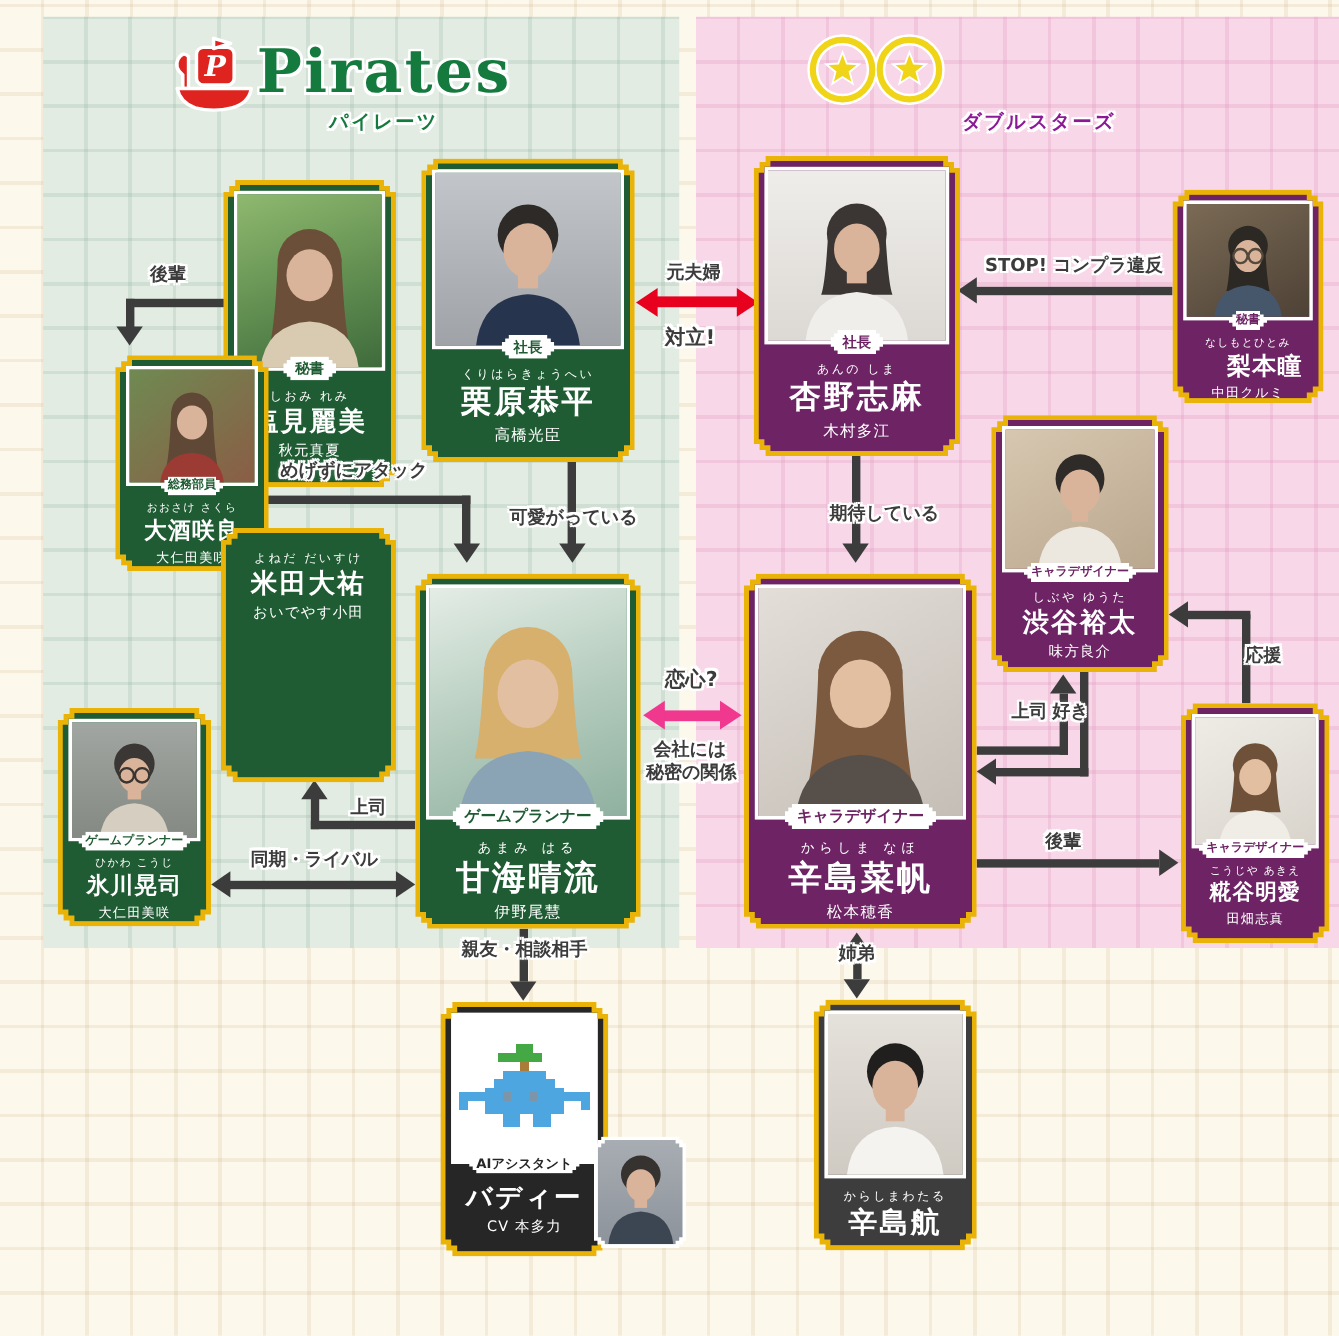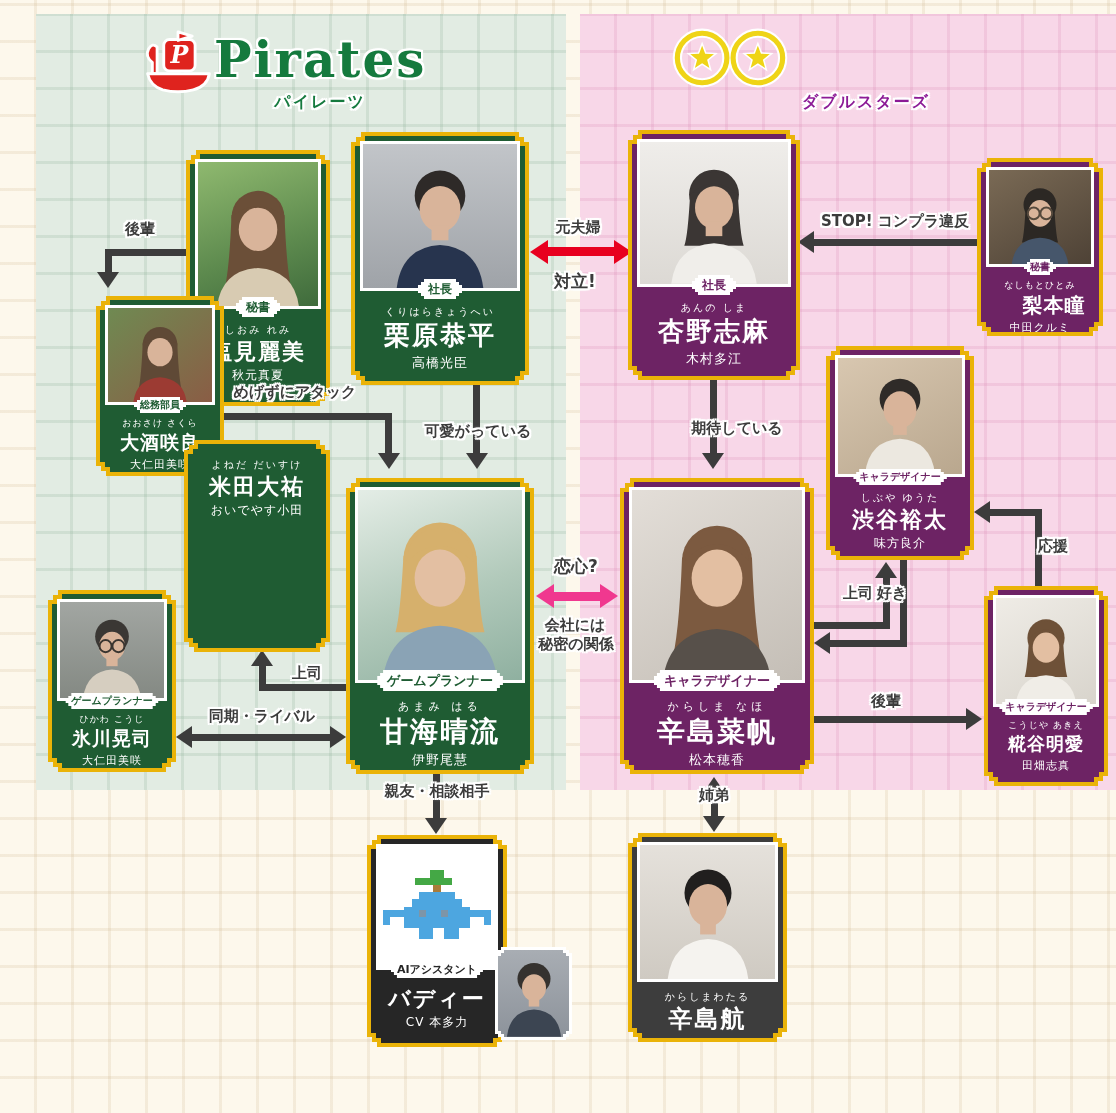--- a/index.html
+++ b/index.html
@@ -430,21 +430,21 @@
     <div class="notch-sm" style="width:100%;height:100%;position:relative;overflow:hidden;background:linear-gradient(#a8adb3,#8d939b);">
       <svg viewBox="0 0 100 110" style="position:absolute;bottom:0;left:50%;transform:translateX(-50%);height:95%;">
           <ellipse cx="50" cy="33" rx="22" ry="21" fill="#35322f"></ellipse>
           <ellipse cx="50" cy="45" rx="16" ry="18" fill="#d9b49a"></ellipse>
           <rect x="43" y="58" width="14" height="12" fill="#d9b49a"></rect>
           <path d="M14,110 Q18,76 50,74 Q82,76 86,110 Z" fill="#3c4552"></path>
         </svg>
     </div>
   </div>
 
-  <div class="card notch sz-sm" style="left:628px;top:833px;width:159px;height:209px;--col:#3d3d3d;">
+  <div class="card notch sz-sm" style="left:678px;top:833px;width:136px;height:209px;--col:#3d3d3d;">
     <div class="card-inner notch">
       <div class="photo-wrap" style="height:140px;">
         <div class="photo" style="background:linear-gradient(#e5e1db,#cfcac2);">
           <svg viewBox="0 0 100 110">
               <ellipse cx="50" cy="33" rx="21" ry="21" fill="#211f1e"></ellipse>
               <ellipse cx="50" cy="44" rx="17" ry="19" fill="#d9b49a"></ellipse>
               <rect x="43" y="58" width="14" height="12" fill="#d9b49a"></rect>
               <path d="M14,110 Q18,76 50,74 Q82,76 86,110 Z" fill="#f5f3ef"></path>
             </svg>
         </div>

